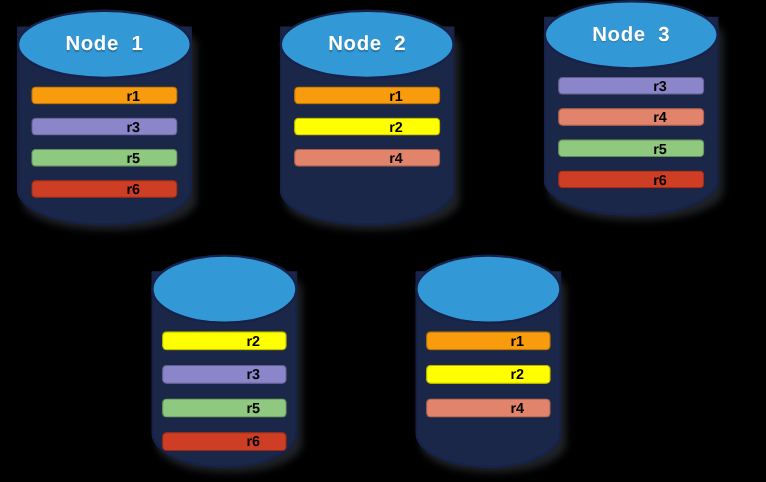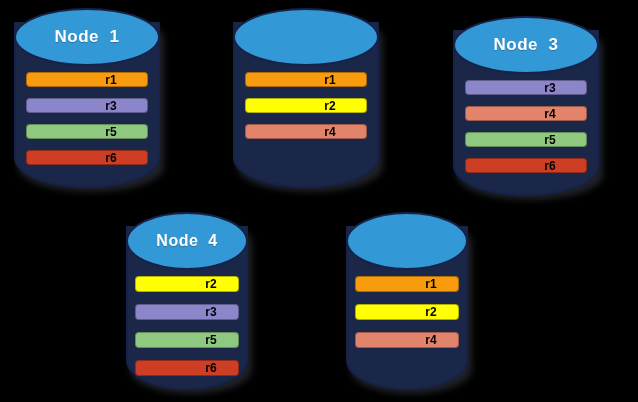--- a/index.html
+++ b/index.html
@@ -136,43 +136,43 @@
         <div class="record" style="background: rgb(248, 155, 12);">r1</div>
         <div class="record" style="background: rgb(139, 133, 201);">r3</div>
         <div class="record" style="background: rgb(143, 201, 128);">r5</div>
         <div class="record" style="background: rgb(206, 62, 36);">r6</div>
       </div>
     </div>
     <div class="node" style="left: 233px; top: 8px;">
       <div class="cyl-shadow"></div>
       <div class="cyl-body" style="background: rgb(26, 39, 73); border-color: rgb(22, 34, 74);"></div>
       <div class="cyl-top" style="background: rgb(51, 153, 214); border-color: rgb(22, 34, 74);"></div>
+      <div class="node-title">Node  2</div>
       <div class="records">
         <div class="record" style="background: rgb(248, 155, 12);">r1</div>
         <div class="record" style="background: rgb(255, 255, 0);">r2</div>
         <div class="record" style="background: rgb(226, 131, 108);">r4</div>
       </div>
     </div>
-    <div class="node" style="left: 453px; top: 16px; text-align: center;">
+    <div class="node" style="left: 453px; top: 0; text-align: center;">
       <div class="cyl-shadow"></div>
       <div class="cyl-body" style="background: rgb(26, 39, 73); border-color: rgb(22, 34, 74);"></div>
       <div class="cyl-top" style="background: rgb(51, 153, 214); border-color: rgb(22, 34, 74);"></div>
       <div class="node-title">Node  3</div>
       <div class="records">
         <div class="record" style="background: rgb(139, 133, 201);">r3</div>
         <div class="record" style="background: rgb(226, 131, 108);">r4</div>
         <div class="record" style="background: rgb(143, 201, 128);">r5</div>
         <div class="record" style="background: rgb(206, 62, 36);">r6</div>
       </div>
     </div>
     <div class="node row2" style="left: 126px; top: 212px;">
       <div class="cyl-shadow"></div>
       <div class="cyl-body" style="background: rgb(26, 39, 73); border-color: rgb(22, 34, 74);"></div>
       <div class="cyl-top" style="background: rgb(51, 153, 214); border-color: rgb(22, 34, 74);"></div>
-      <div class="node-title">Node  4</div>
       <div class="records">
         <div class="record" style="background: rgb(255, 255, 0);">r2</div>
         <div class="record" style="background: rgb(139, 133, 201);">r3</div>
         <div class="record" style="background: rgb(143, 201, 128);">r5</div>
         <div class="record" style="background: rgb(206, 62, 36);">r6</div>
       </div>
     </div>
     <div class="node row2" style="left: 346px; top: 212px;">
       <div class="cyl-shadow"></div>
       <div class="cyl-body" style="background: rgb(26, 39, 73); border-color: rgb(22, 34, 74);"></div>

